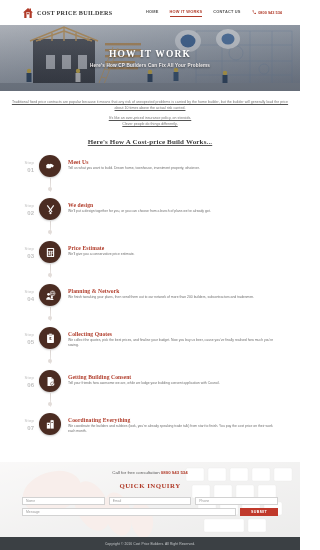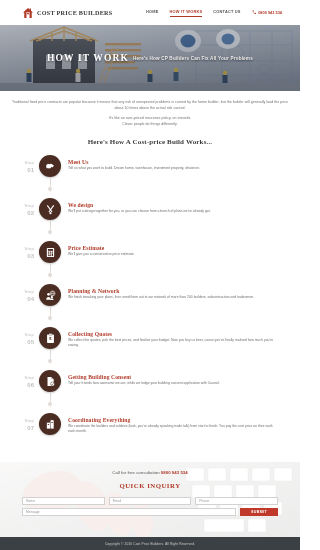--- a/index.html
+++ b/index.html
@@ -47,37 +47,38 @@
     height:66px; width:100%; position:relative; overflow:hidden;
     background:#6b7585;
   }
   .hero-bg{ position:absolute; inset:0; }
   .hero-overlay{
     position:absolute; inset:0;
     background:linear-gradient(180deg, rgba(40,45,58,.28), rgba(40,45,58,.45));
   }
   .hero-inner{
     position:relative; z-index:2; height:100%;
-    display:flex; flex-direction:row; align-items:center; justify-content:center;
+    display:flex; flex-direction:column; align-items:center; justify-content:center;
     gap:4px;
   }
   .hero-title{
     font-family:"Liberation Serif", serif;
     color:#fff; font-size:9.5px; letter-spacing:1.1px; font-weight:bold;
     text-shadow:0 1px 2px rgba(0,0,0,.5);
   }
   .hero-sub{
     color:#f0eceb; font-size:4.6px; letter-spacing:.2px; font-weight:bold;
     text-shadow:0 1px 2px rgba(0,0,0,.55);
   }
 
   
   .intro{
     padding:9px 7px 0;
     text-align:center;
+    text-decoration:underline;
   }
   .intro p{
     font-size:3.5px; line-height:5.6px; color:#6f6f6f; letter-spacing:.05px;
   }
   .intro p.spaced{ margin-top:5px; }
 
   .section-head{
     text-align:center;
     font-family:"Liberation Serif", serif;
     font-size:7px; color:#3d3d3d; font-weight:bold;

